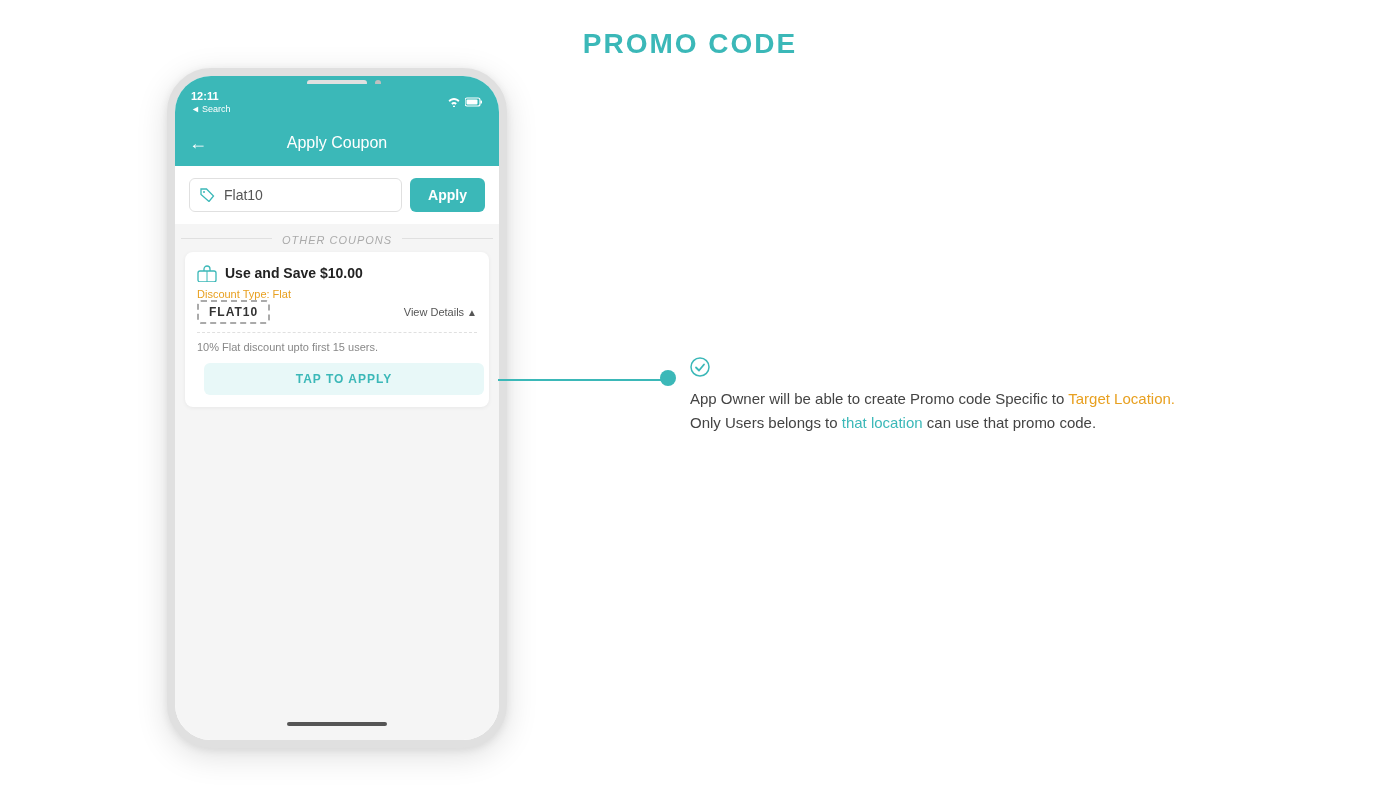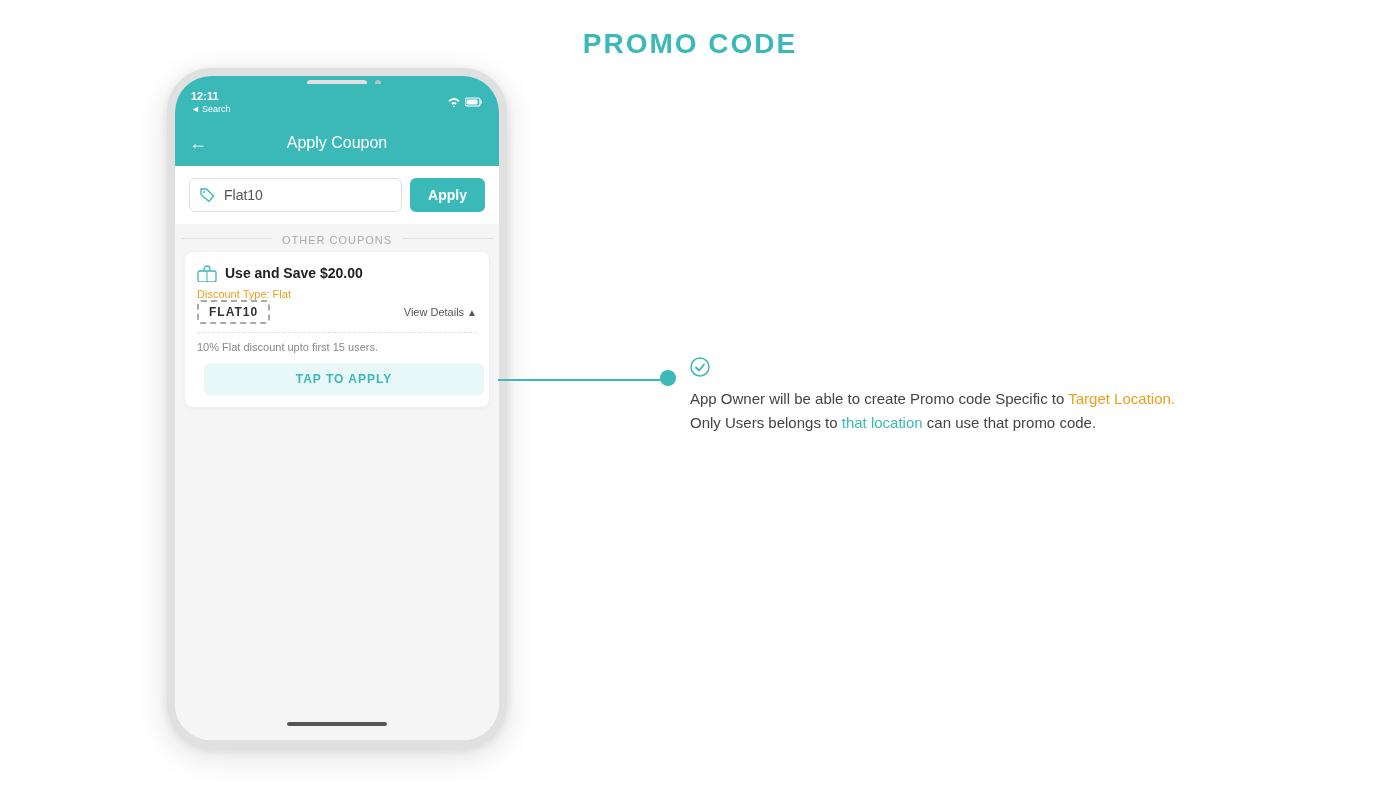--- a/index.html
+++ b/index.html
@@ -173,20 +173,21 @@
     }
 
     
     .other-coupons-label {
       text-align: center;
       font-size: 11px;
       color: #aaa;
       letter-spacing: 1px;
       padding: 10px 0 6px 0;
       position: relative;
+      font-style: italic;
     }
 
     .other-coupons-label::before,
     .other-coupons-label::after {
       content: '';
       position: absolute;
       top: 50%;
       width: 28%;
       height: 1px;
       background: #e0e0e0;
@@ -405,21 +406,21 @@
       <div class="other-coupons-label">OTHER COUPONS</div>
 
       <div class="coupon-card">
         <div class="coupon-card-header">
 
           <svg width="20" height="18" viewBox="0 0 20 18">
             <rect x="1" y="7" width="18" height="11" rx="2" fill="none" stroke="#3bb8b8" stroke-width="1.3"></rect>
             <path d="M7 7V5a3 3 0 0 1 6 0v2" fill="none" stroke="#3bb8b8" stroke-width="1.3"></path>
             <line x1="10" y1="7" x2="10" y2="18" stroke="#3bb8b8" stroke-width="1"></line>
           </svg>
-          <span class="coupon-card-title">Use and Save $20.00</span>
+          <span class="coupon-card-title">Use and Save $10.00</span>
         </div>
 
         <div class="discount-type">Discount Type: Flat</div>
 
         <div class="coupon-code-row">
           <span class="coupon-code-badge">FLAT10</span>
           <span class="view-details">
             <span>View Details</span>
             <span class="view-details-arrow">▲</span>
           </span>

